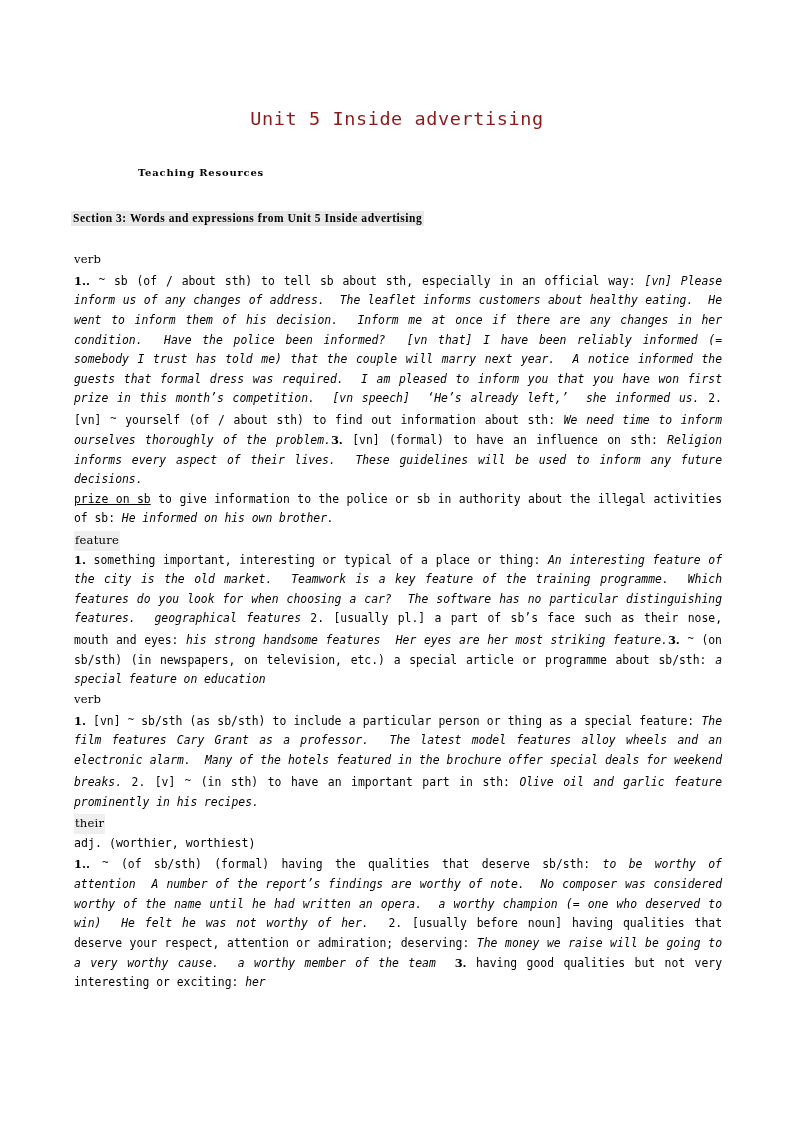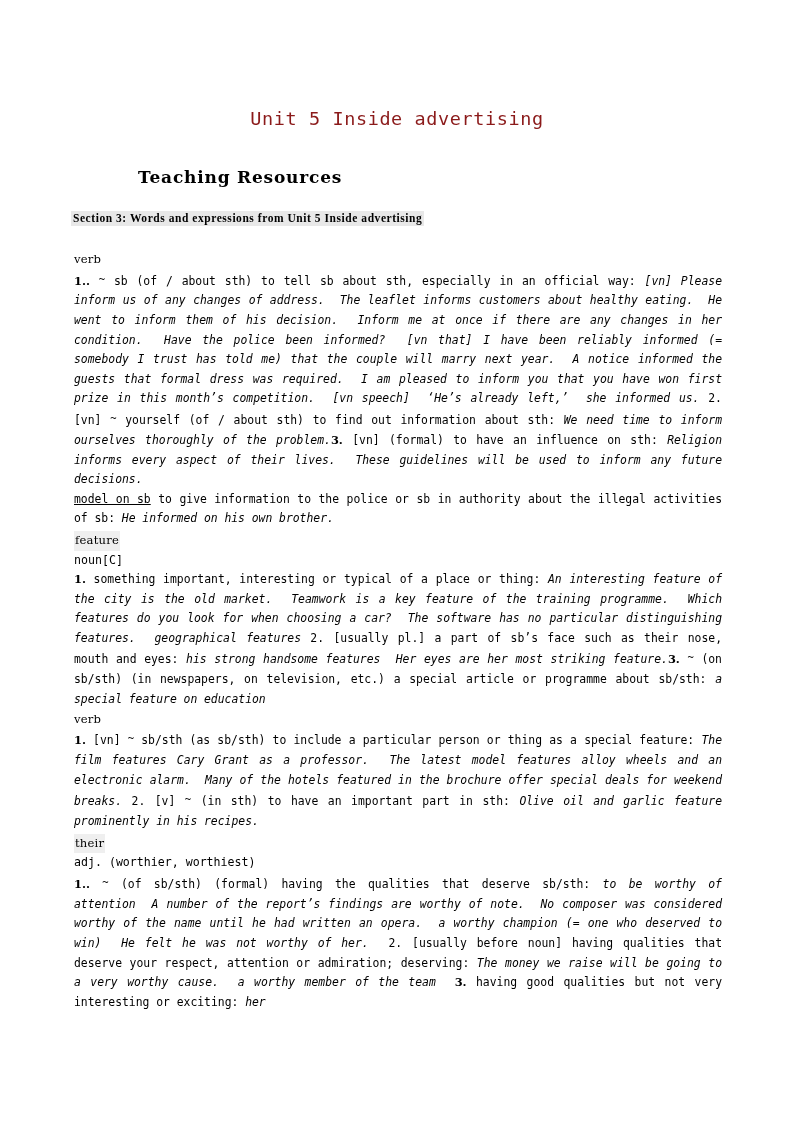--- a/index.html
+++ b/index.html
@@ -35,21 +35,21 @@
     right: 0;
     top: 108px;
     font-weight: normal;
   }
   .teaching-resources {
     position: absolute;
     left: 138px;
     top: 167px;
     font-family: "DejaVu Serif", "Liberation Serif", serif;
     font-weight: bold;
-    font-size: 17px;
+    font-size: 10px;
     letter-spacing: 0.8px;
   }
   .section-header {
     position: absolute;
     left: 71px;
     top: 211px;
     background: #e8e8e8;
     font-family: Liberation Serif, serif;
     font-weight: bold;
     font-size: 11.5px;
@@ -115,26 +115,25 @@
 
   <div class="teaching-resources">Teaching Resources</div>
 
   <div class="section-header">Section 3: Words and expressions from Unit 5 Inside advertising</div>
 
   <div class="body-area">
 
     <div>
       <div class="entry-head">verb</div>
       <div class="para"><b>1..</b> <span class="tilde">~</span> sb (of / about sth) to tell sb about sth, especially in an official way: <i>[vn] Please inform us of any changes of address.</i>&nbsp;&nbsp;<i>The leaflet informs customers about healthy eating.</i>&nbsp;&nbsp;<i>He went to inform them of his decision.</i>&nbsp;&nbsp;<i>Inform me at once if there are any changes in her condition.</i>&nbsp;&nbsp;<i>Have the police been informed?</i>&nbsp;&nbsp;<i>[vn that] I have been reliably informed (= somebody I trust has told me) that the couple will marry next year.</i>&nbsp;&nbsp;<i>A notice informed the guests that formal dress was required.</i>&nbsp;&nbsp;<i>I am pleased to inform you that you have won first prize in this month’s competition.</i>&nbsp;&nbsp;<i>[vn speech]</i>&nbsp;&nbsp;<i>‘He’s already left,’</i>&nbsp;&nbsp;<i>she informed us.</i> 2. [vn] <span class="tilde">~</span> yourself (of / about sth) to find out information about sth: <i>We need time to inform ourselves thoroughly of the problem.</i><b>3.</b> [vn] (formal) to have an influence on sth: <i>Religion informs every aspect of their lives.</i>&nbsp;&nbsp;<i>These guidelines will be used to inform any future decisions.</i></div>
-      <div class="para"><u>model on sb</u> to give information to the police or sb in authority about the illegal activities of sb: <i>He informed on his own brother.</i></div>
+      <div class="para"><u>prize on sb</u> to give information to the police or sb in authority about the illegal activities of sb: <i>He informed on his own brother.</i></div>
     </div>
 
     <div>
       <div class="entry-head shaded">feature</div>
-      <div class="pos-line">noun[C]</div>
       <div class="para"><b>1.</b> something important, interesting or typical of a place or thing: <i>An interesting feature of the city is the old market.</i>&nbsp;&nbsp;<i>Teamwork is a key feature of the training programme.</i>&nbsp;&nbsp;<i>Which features do you look for when choosing a car?</i>&nbsp;&nbsp;<i>The software has no particular distinguishing features.</i>&nbsp;&nbsp;<i>geographical features</i> 2. [usually pl.] a part of sb’s face such as their nose, mouth and eyes: <i>his strong handsome features</i>&nbsp;&nbsp;<i>Her eyes are her most striking feature.</i><b>3.</b> <span class="tilde">~</span> (on sb/sth) (in newspapers, on television, etc.) a special article or programme about sb/sth: <i>a special feature on education</i></div>
       <div class="entry-head">verb</div>
       <div class="para"><b>1.</b> [vn] <span class="tilde">~</span> sb/sth (as sb/sth) to include a particular person or thing as a special feature: <i>The film features Cary Grant as a professor.</i>&nbsp;&nbsp;<i>The latest model features alloy wheels and an electronic alarm.</i>&nbsp;&nbsp;<i>Many of the hotels featured in the brochure offer special deals for weekend breaks.</i> 2. [v] <span class="tilde">~</span> (in sth) to have an important part in sth: <i>Olive oil and garlic feature prominently in his recipes.</i></div>
     </div>
 
     <div>
       <div class="entry-head shaded">their</div>
       <div class="pos-line">adj. (worthier, worthiest)</div>
       <div class="para"><b>1..</b> <span class="tilde">~</span> (of sb/sth) (formal) having the qualities that deserve sb/sth: <i>to be worthy of attention</i>&nbsp;&nbsp;<i>A number of the report’s findings are worthy of note.</i>&nbsp;&nbsp;<i>No composer was considered worthy of the name until he had written an opera.</i>&nbsp;&nbsp;<i>a worthy champion (= one who deserved to win)</i>&nbsp;&nbsp;<i>He felt he was not worthy of her.</i>&nbsp;&nbsp;2. [usually before noun] having qualities that deserve your respect, attention or admiration; deserving: <i>The money we raise will be going to a very worthy cause.</i>&nbsp;&nbsp;<i>a worthy member of the team</i>&nbsp;&nbsp;<b>3.</b> having good qualities but not very interesting or exciting: <i>her</i></div>
     </div>

